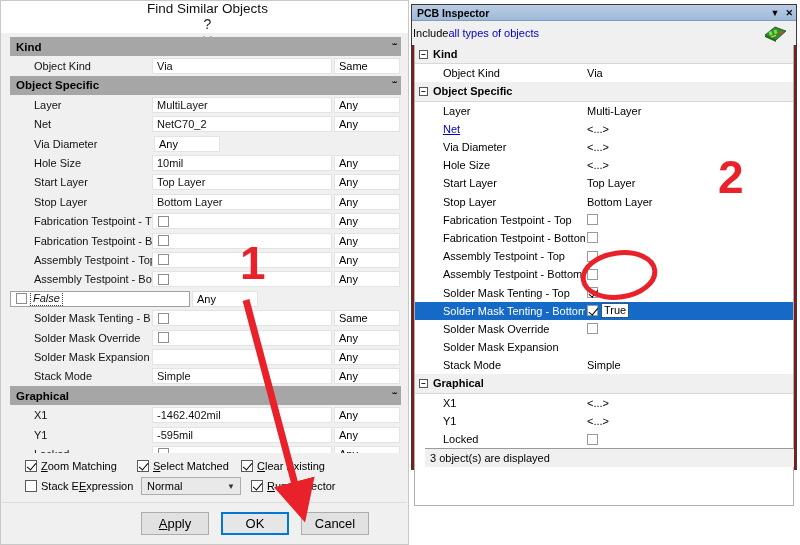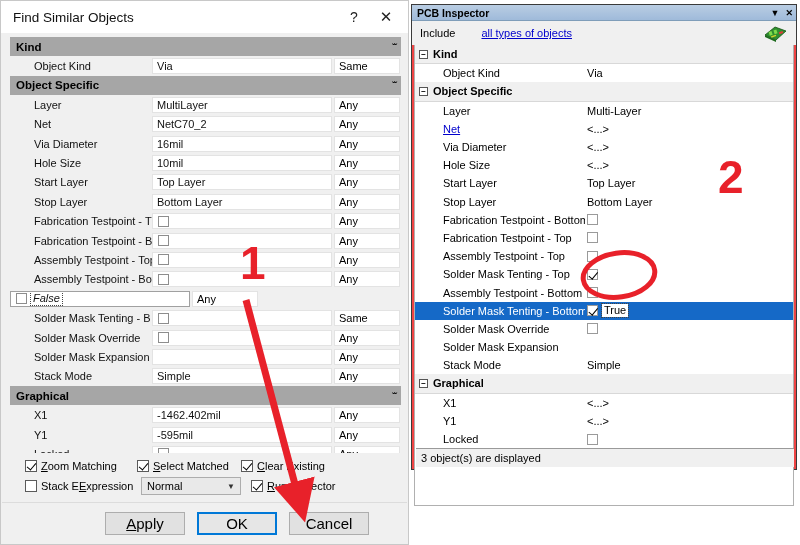--- a/index.html
+++ b/index.html
@@ -9,21 +9,21 @@
     font-size:11px;color:#000;background:#fff;
     position:relative;
   }
   
   #fso{
     position:absolute;left:0;top:0;width:409px;height:545px;
     background:#f0f0f0;border:1px solid #c8c8c8;box-sizing:border-box;
   }
   .fso-title{
     height:32px;display:flex;align-items:center;padding:0 6px 0 12px;
-    background:#fff;box-sizing:border-box;
+    background:#fff;box-sizing:border-box;flex-direction:column;
   }
   .fso-title-text{font-size:13.5px;color:#111;flex:1;}
   .titlebtn{
     width:32px;height:28px;display:flex;align-items:center;justify-content:center;
     font-size:14px;color:#222;cursor:default;
   }
   .titlebtn.x{font-size:15px;}
   .grid{
     position:absolute;left:9px;top:36px;width:391px;height:416px;
     background:#f0f0f0;overflow:hidden;
@@ -75,42 +75,42 @@
     box-sizing:border-box;display:flex;align-items:center;padding-left:5px;
     font-size:11px;margin:0 10px 0 4px;justify-content:space-between;
   }
   .sel .ar{font-size:8px;color:#333;margin-right:5px;}
   .btnbar{
     position:absolute;left:1px;right:1px;bottom:1px;height:40px;
     background:#f0f0f0;border-top:1px solid #dcdcdc;
     display:flex;align-items:center;justify-content:flex-end;padding-right:38px;gap:12px;
   }
   .btn{
-    width:80px;height:23px;background:#e1e1e1;border:1px solid #adadad;
-    display:flex;align-items:center;justify-content:center;font-size:15px;color:#000;
+    width:68px;height:23px;background:#e1e1e1;border:1px solid #adadad;
+    display:flex;align-items:center;justify-content:center;font-size:13px;color:#000;
     box-sizing:border-box;
   }
   .btn.primary{border:2px solid #0078d7;background:#e6e6e6;}
   
   #insp{
     position:absolute;left:411px;top:4px;width:386px;height:466px;
-    background:#ef4444;border:1px solid #3a3a3a;box-sizing:border-box;
+    background:#7f1d1d;border:1px solid #3a3a3a;box-sizing:border-box;
   }
   .itl{
     height:15px;background:linear-gradient(#b9cde3,#9fbada);
     display:flex;align-items:center;padding:0 3px 0 5px;
     font-weight:bold;font-size:10.5px;color:#000;border-bottom:1px solid #7f9db9;
   }
   .itl .sp{flex:1;}
   .itl .ic{margin-left:6px;font-size:9px;}
   .inc{
-    height:24px;display:flex;align-items:center;padding-left:8px;
-    font-size:11px;background:#f0f0f0;position:relative;gap:13px;
-  }
-  .lnk{color:#0000cc;text-decoration:underline;margin-left:13px;}
+    height:24px;display:flex;align-items:center;padding-left:1px;
+    font-size:11px;background:#f0f0f0;position:relative;
+  }
+  .lnk{color:#0000cc;margin-left:0;}
   .pcbicon{position:absolute;right:8px;top:2px;width:26px;height:20px;}
   .itbl{background:#fff;margin:0 2px;border:1px solid #b0b0b0;border-top:none;
         height:461px;box-sizing:border-box;overflow:hidden;}
   .irow{height:18.2px;display:flex;align-items:center;font-size:11px;background:#fff;}
   .ihdr{
     background:#f0f0f0;font-weight:bold;font-size:11px;display:flex;align-items:center;
     padding-left:4px;gap:5px;border-bottom:1px solid #d8d8d8;
   }
   .exp{
     width:9px;height:9px;border:1px solid #555;background:#fff;font-size:8px;
@@ -123,21 +123,21 @@
   .icb{
     width:11px;height:11px;border:1px solid #9a9a9a;background:#fff;box-sizing:border-box;
     display:inline-block;position:relative;flex:none;
   }
   .icb.on::after{
     content:"";position:absolute;left:3px;top:0px;width:3.5px;height:7.5px;
     border:solid #000;border-width:0 1.6px 1.6px 0;transform:rotate(40deg);
   }
   .netlnk{color:#0000cc;text-decoration:underline;}
   .status{
-    position:absolute;left:4px;right:2px;bottom:2px;height:18px;background:#f0f0f0;
+    position:absolute;left:13px;right:2px;bottom:2px;height:18px;background:#f0f0f0;
     border-top:1px solid #9a9a9a;display:flex;align-items:center;padding-left:5px;font-size:11px;
   }
   
   .anno{position:absolute;color:#e8212a;font-weight:bold;pointer-events:none;}
   #num1{left:240px;top:236px;font-size:46px;font-family:"Liberation Sans",sans-serif;}
   #num2{left:718px;top:150px;font-size:46px;font-family:"Liberation Sans",sans-serif;}
   svg.ov{position:absolute;left:0;top:0;width:800px;height:545px;pointer-events:none;}
 </style>
 </head>
 <body>
@@ -169,21 +169,20 @@
         <div class="val">MultiLayer</div>
         <div class="col3">Any</div>
       </div>
       <div class="grow">
         <div class="lbl">Net</div>
         <div class="val">NetC70_2</div>
         <div class="col3">Any</div>
       </div>
       <div class="grow">
         <div class="lbl">Via Diameter</div>
-        <div class="val">16mil</div>
         <div class="col3">Any</div>
       </div>
       <div class="grow">
         <div class="lbl">Hole Size</div>
         <div class="val">10mil</div>
         <div class="col3">Any</div>
       </div>
       <div class="grow">
         <div class="lbl">Start Layer</div>
         <div class="val">Top Layer</div>
@@ -368,47 +367,47 @@
       </div>
       <div class="irow">
         <div class="ilbl">Start Layer</div>
         <div class="ival">Top Layer</div>
       </div>
       <div class="irow">
         <div class="ilbl">Stop Layer</div>
         <div class="ival">Bottom Layer</div>
       </div>
       <div class="irow">
+        <div class="ilbl">Fabrication Testpoint - Top</div>
+        <div class="ival">
+          <span class="icb"></span>
+        </div>
+      </div>
+      <div class="irow">
         <div class="ilbl">Fabrication Testpoint - Bottom</div>
         <div class="ival">
           <span class="icb"></span>
         </div>
       </div>
       <div class="irow">
-        <div class="ilbl">Fabrication Testpoint - Top</div>
-        <div class="ival">
-          <span class="icb"></span>
-        </div>
-      </div>
-      <div class="irow">
         <div class="ilbl">Assembly Testpoint - Top</div>
         <div class="ival">
           <span class="icb"></span>
         </div>
       </div>
       <div class="irow">
+        <div class="ilbl">Assembly Testpoint - Bottom</div>
+        <div class="ival">
+          <span class="icb"></span>
+        </div>
+      </div>
+      <div class="irow">
         <div class="ilbl">Solder Mask Tenting - Top</div>
         <div class="ival">
           <span class="icb on"></span>
-        </div>
-      </div>
-      <div class="irow">
-        <div class="ilbl">Assembly Testpoint - Bottom</div>
-        <div class="ival">
-          <span class="icb"></span>
         </div>
       </div>
       <div class="irow seld">
         <div class="ilbl">Solder Mask Tenting - Bottom</div>
         <div class="ival">
           <span class="icb on"></span>
           <span class="edt" style="color: rgb(0, 0, 0); background: rgb(255, 255, 255);">True</span>
         </div>
       </div>
       <div class="irow">

